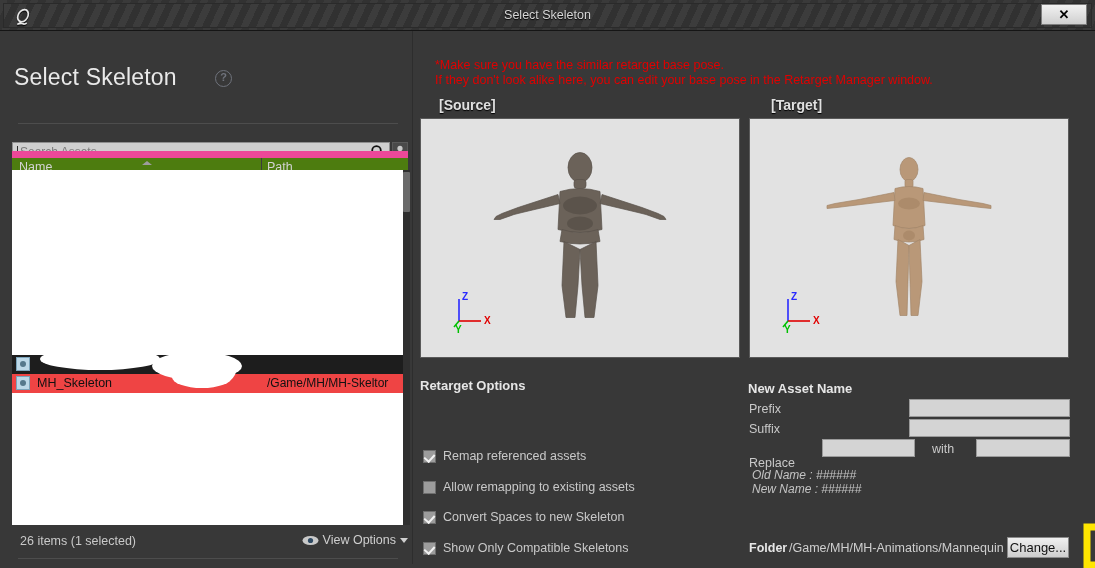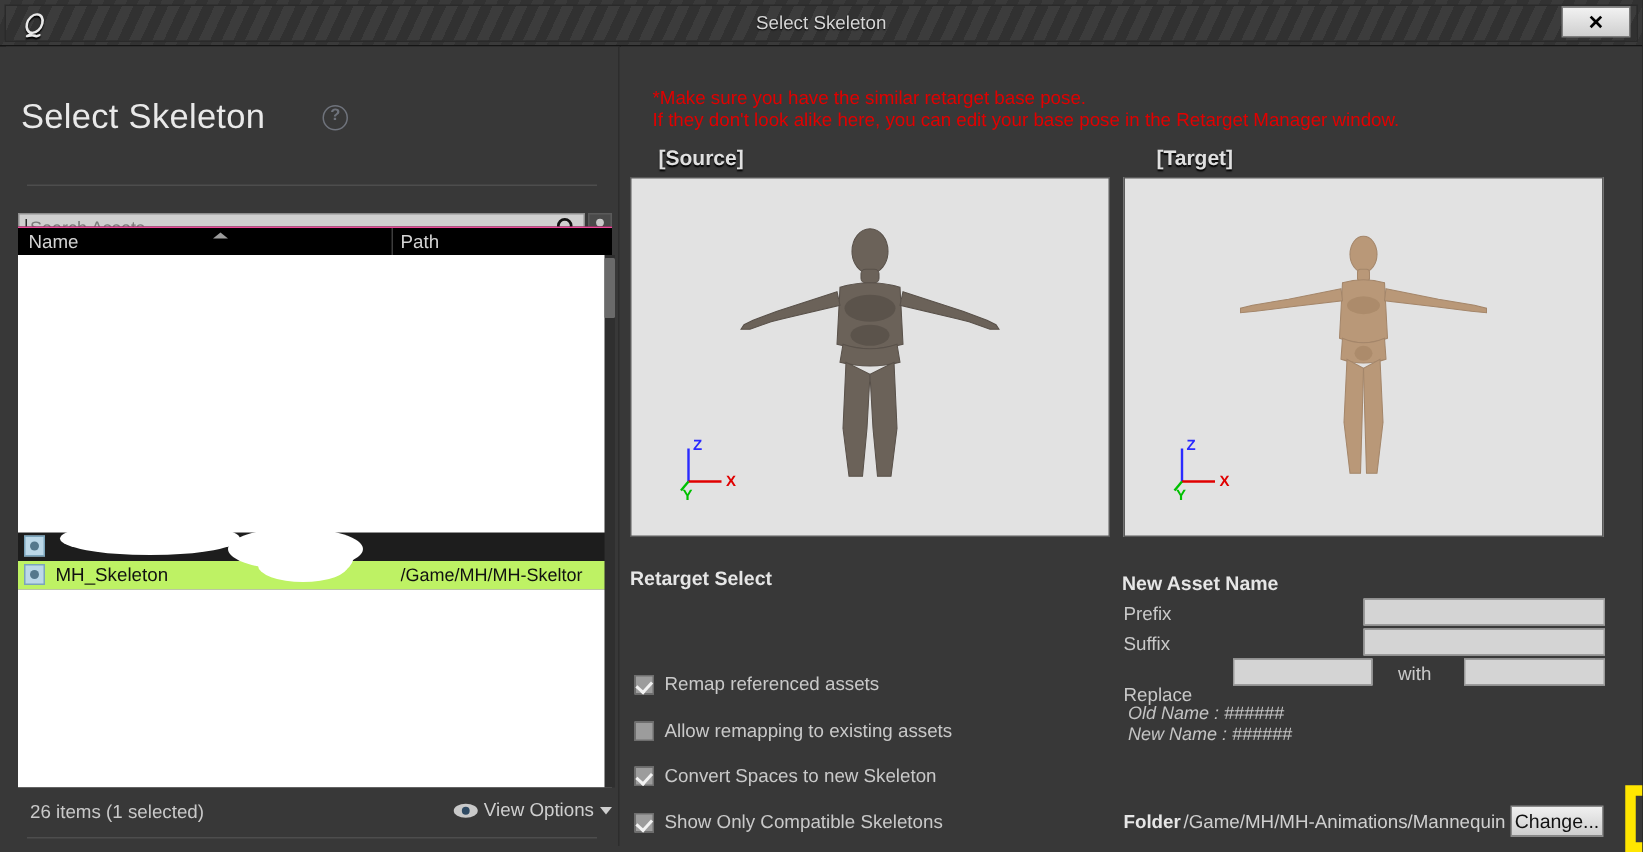--- a/index.html
+++ b/index.html
@@ -163,22 +163,22 @@
     box-sizing: border-box;
     display: flex; align-items: center; justify-content: center;
     cursor: pointer;
   }
 
   
   .col-header {
     position: absolute;
     left: 8px; top: 120px;
     width: 396px; height: 19px;
-    background: #000000;
-    border-top: 1px solid #ec4899;
+    background: #4d7c0f;
+    border-top: 7px solid #ec4899;
     box-sizing: border-box;
   }
   .col-name {
     position: absolute;
     left: 7px; top: 2px;
     color: #d3d3d3;
     font-size: 12.5px;
   }
   .col-path {
     position: absolute;
@@ -240,21 +240,21 @@
   .row-path {
     position: absolute;
     left: 255px; top: 2px;
     font-size: 12px;
     white-space: nowrap;
     overflow: hidden;
     width: 140px;
   }
   .row-hidden { background: #1d1d1d; }
   .row-hidden .row-name, .row-hidden .row-path { color: #9aaab3; }
-  .row-selected { background: #bef264; }
+  .row-selected { background: #ef4444; }
   .row-selected .row-name, .row-selected .row-path { color: #111111; }
 
   
   .redact {
     position: absolute;
     background: #ffffff;
   }
   .redact-smudge {
     position: absolute;
     background: #ffffff;
@@ -600,21 +600,21 @@
       <svg class="gizmo" viewBox="0 0 48 44">
         <line x1="10" y1="30" x2="10" y2="8" stroke="#2a2aff" stroke-width="1.6"></line>
         <line x1="10" y1="30" x2="32" y2="30" stroke="#e00000" stroke-width="1.6"></line>
         <line x1="10" y1="30" x2="5" y2="36" stroke="#00c000" stroke-width="1.6"></line>
         <text x="13" y="9" fill="#2a2aff" font-family="Liberation Sans, sans-serif" font-size="10" font-weight="bold">Z</text>
         <text x="35" y="33" fill="#e00000" font-family="Liberation Sans, sans-serif" font-size="10" font-weight="bold">X</text>
         <text x="6" y="42" fill="#00c000" font-family="Liberation Sans, sans-serif" font-size="10" font-weight="bold">Y</text>
       </svg>
     </div>
 
-    <div class="section-title ro-title">Retarget Select</div>
+    <div class="section-title ro-title">Retarget Options</div>
 
     <div class="check-row" style="top:418px;">
       <span class="checkbox checked"></span>
       <span class="check-label">Remap referenced assets</span>
     </div>
     <div class="check-row" style="top:479px;">
       <span class="checkbox checked"></span>
       <span class="check-label">Convert Spaces to new Skeleton</span>
     </div>
     <div class="check-row" style="top:449px;">

